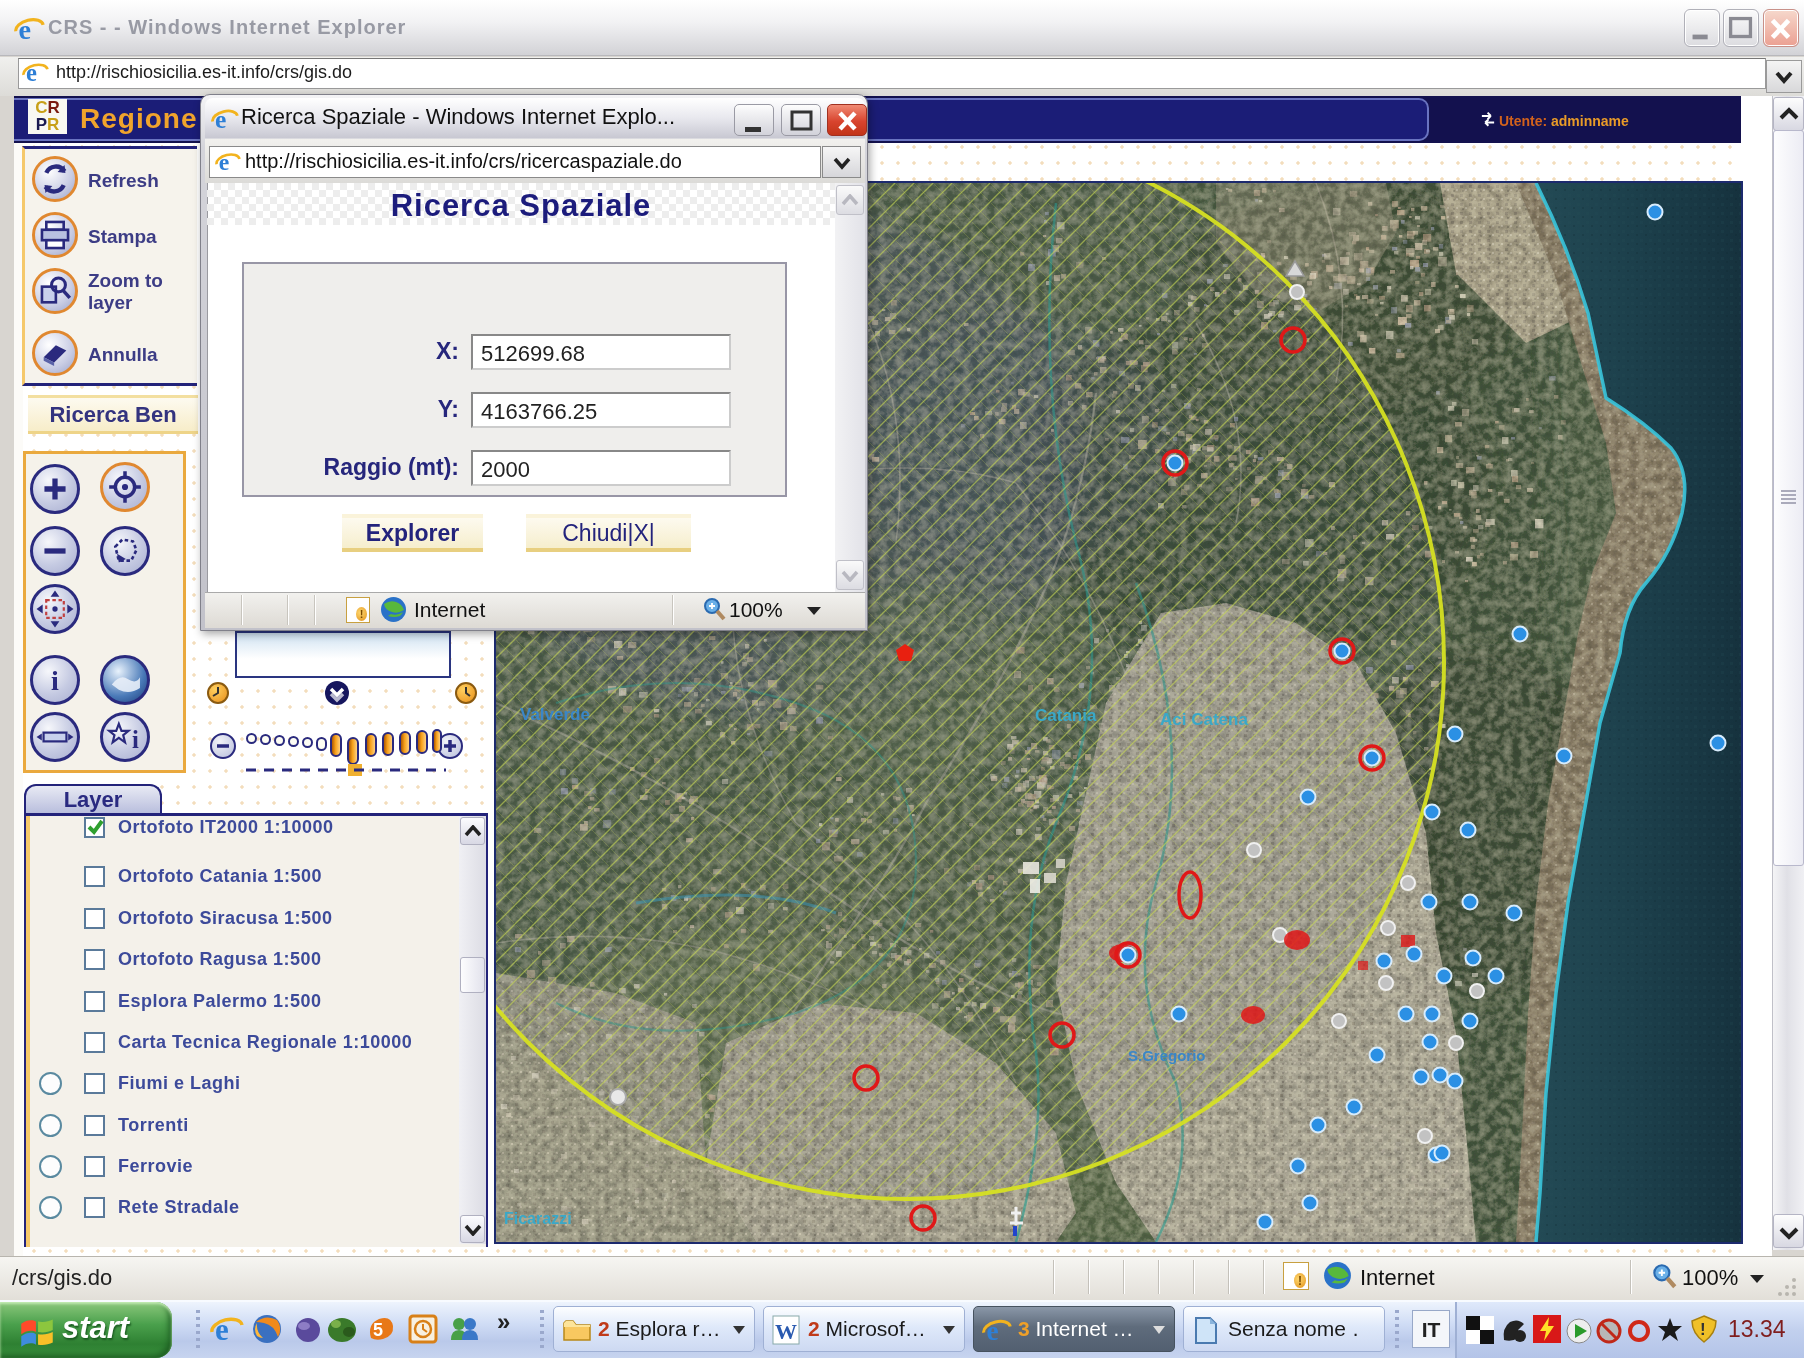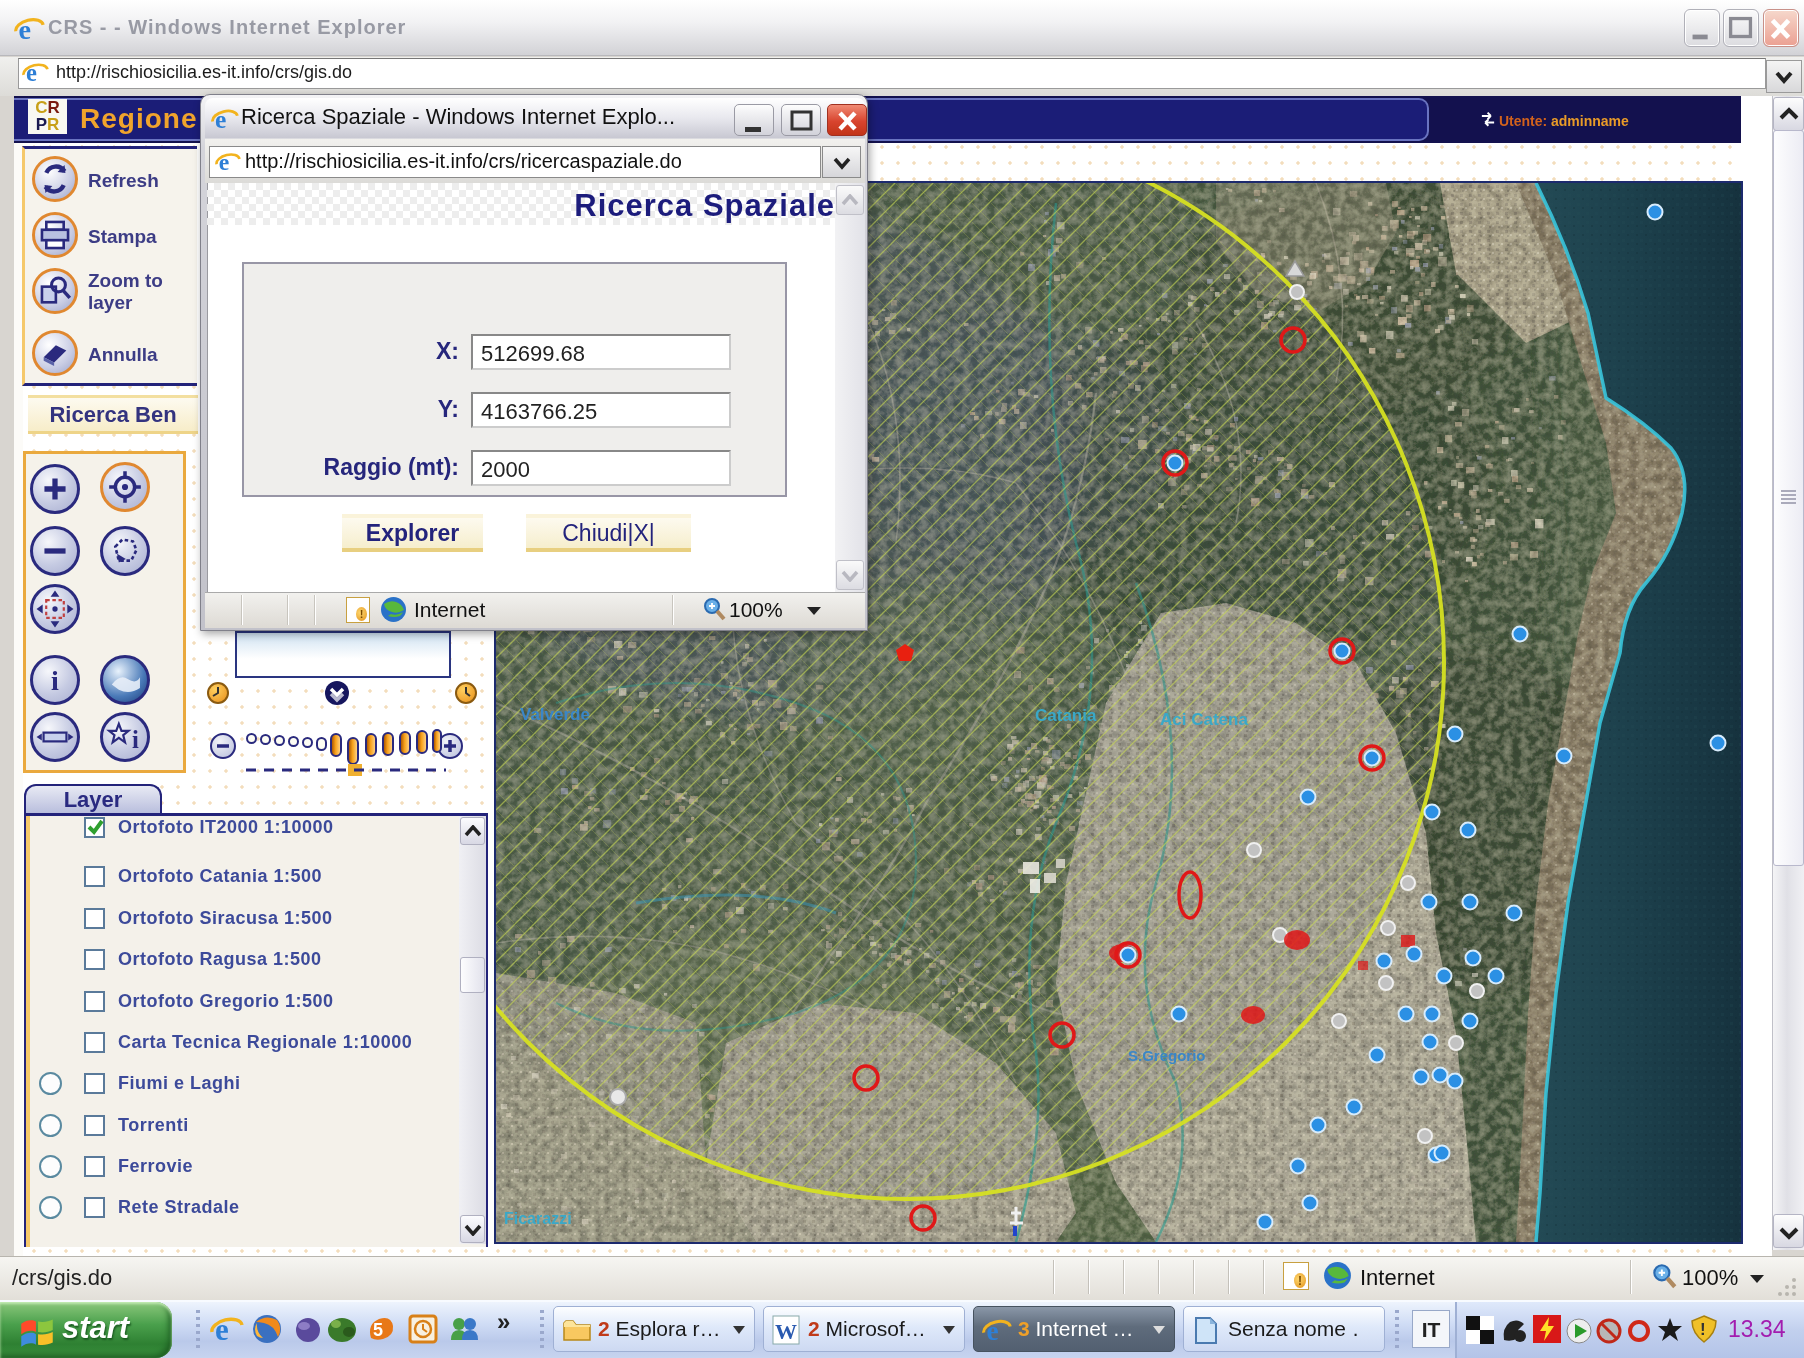--- a/index.html
+++ b/index.html
@@ -248,21 +248,21 @@
     </svg>
   </div>
 <div class="abs litem" style="left:118px;top:817px">Ortofoto IT2000 1:10000</div>
 <div class="abs lcheck" style="left:84px;top:866px"></div>
 <div class="abs litem" style="left:118px;top:866px">Ortofoto Catania 1:500</div>
 <div class="abs lcheck" style="left:84px;top:908px"></div>
 <div class="abs litem" style="left:118px;top:908px">Ortofoto Siracusa 1:500</div>
 <div class="abs lcheck" style="left:84px;top:949px"></div>
 <div class="abs litem" style="left:118px;top:949px">Ortofoto Ragusa 1:500</div>
 <div class="abs lcheck" style="left:84px;top:991px"></div>
-<div class="abs litem" style="left:118px;top:991px">Ortofoto Gregorio 1:500</div>
+<div class="abs litem" style="left:118px;top:991px">Esplora Palermo 1:500</div>
 <div class="abs lcheck" style="left:84px;top:1032px"></div>
 <div class="abs litem" style="left:118px;top:1032px">Carta Tecnica Regionale 1:10000</div>
 <div class="abs lradio" style="left:39px;top:1072px"></div>
 <div class="abs lcheck" style="left:84px;top:1073px"></div>
 <div class="abs litem" style="left:118px;top:1073px">Fiumi e Laghi</div>
 <div class="abs lradio" style="left:39px;top:1114px"></div>
 <div class="abs lcheck" style="left:84px;top:1115px"></div>
 <div class="abs litem" style="left:118px;top:1115px">Torrenti</div>
 <div class="abs lradio" style="left:39px;top:1155px"></div>
 <div class="abs lcheck" style="left:84px;top:1156px"></div>
@@ -1904,21 +1904,21 @@
 #popup .rel{position:absolute}
 #ptitle{left:4px;top:3px;width:660px;height:40px;background:linear-gradient(#ffffff,#e8e8ee 50%,#c8c8d2);border-radius:8px 8px 0 0}
 #ptitletext{left:40px;top:9px;font-size:22px;font-weight:normal;color:#111}
 .pbtn{top:9px;width:40px;height:32px;border-radius:5px;border:1px solid #9a9aa4;background:linear-gradient(#fdfdfd,#d2d2da)}
 #paddr{left:4px;top:44px;width:660px;height:44px;background:linear-gradient(#f2f1ee,#dcdbd8)}
 #pfield{left:8px;top:51px;width:612px;height:32px;background:#fff;border:1px solid #8a8a8a}
 #pfieldtext{left:44px;top:55px;font-size:20px;color:#111}
 #pdrop{left:621px;top:51px;width:39px;height:32px;background:linear-gradient(#f6f6f6,#d6d6da);border:1px solid #8a8a8a}
 #pcontent{left:6px;top:88px;width:628px;height:409px;background:#fff;border-left:1px solid #9a9aa0}
 #pchecker{left:6px;top:88px;width:628px;height:42px;background-image:linear-gradient(45deg,#ededed 25%,rgba(0,0,0,0) 25%,rgba(0,0,0,0) 75%,#ededed 75%),linear-gradient(45deg,#ededed 25%,rgba(0,0,0,0) 25%,rgba(0,0,0,0) 75%,#ededed 75%);background-size:14px 14px;background-position:0 0,7px 7px}
-#pheading{left:6px;top:93px;width:628px;text-align:right;font-size:31px;font-weight:bold;color:#1c1c7c;letter-spacing:1px}
+#pheading{left:6px;top:93px;width:628px;text-align:center;font-size:31px;font-weight:bold;color:#1c1c7c;letter-spacing:1px}
 #parambox{left:41px;top:167px;width:545px;height:235px;border:2px solid #9896a6;background:#efeeec}
 #paramhead{left:41px;top:167px;width:545px;height:40px;background:linear-gradient(#dcdcee,#bfbfd8);border:2px solid #9896a6;border-bottom:3px solid #8886a0;text-align:center;font-size:21px;font-weight:bold;color:#2a2a7c;letter-spacing:9px;line-height:38px}
 .pxlab{font-size:23px;font-weight:bold;color:#26267c;text-align:right;width:100px}
 .pxfield{width:260px;height:36px;background:#fff;border:2px solid #888;border-right-color:#ccc;border-bottom-color:#ccc;font-size:22px;color:#222;padding:3px 8px;line-height:30px}
 .pybtn{top:419px;height:38px;background:linear-gradient(#fdfaef,#f6eecd);border-top:4px solid #faf3da;border-bottom:4px solid #e8cf80;text-align:center;font-size:23px;color:#23237c;line-height:30px}
 #pscroll{left:634px;top:88px;width:30px;height:409px;background:linear-gradient(90deg,#f2f2f4,#e2e2e8)}
 .psbtn{left:635px;width:28px;height:30px;background:linear-gradient(#fafafa,#dcdce2);border:1px solid #c0c0c8;border-radius:3px}
 #pstatus{left:4px;top:497px;width:660px;height:36px;background:linear-gradient(#f2f1ee,#dddad4);border-top:1px solid #aaa}
 .ptick{top:500px;width:2px;height:30px;background:#c8c5be;border-right:1px solid #fff}
 </style>
@@ -1999,21 +1999,21 @@
       <path d="M2 2 L9 10 L16 2" fill="#222"></path>
     </svg>
 </div>
 
 <style>
 .qlico{top:1312px;width:34px;height:34px}
 .taskbtn{top:1306px;width:202px;height:46px;border-radius:5px;background:linear-gradient(#fdfeff,#dfe9fa 45%,#cdd9f2);border:1px solid #9fb0d4;font-size:21px;color:#1a1a1a}
 .taskbtn .tlab{position:absolute;left:44px;top:10px;white-space:nowrap;overflow:hidden;max-width:130px}
 .tdrop{position:absolute;right:8px;top:18px}
 #trayarea{left:1455px;top:1302px;width:349px;height:56px;background:linear-gradient(#dfe9fb,#c2d0ee 50%,#b4c4e8);border-left:2px solid #9fb0d4}
-#clock{left:1728px;top:1316px;font-size:23px;color:#a21caf}
+#clock{left:1728px;top:1316px;font-size:23px;color:#7f1d1d}
 #startbtn{left:0;top:1302px;width:172px;height:56px;background:linear-gradient(#8cc87c,#4aa04c 40%,#2e8032 75%,#3c9440);border-radius:0 16px 16px 0;box-shadow:inset 0 2px 3px #c8f0b8,inset -3px -3px 6px #1c5c20}
 #starttext{left:62px;top:1310px;font-size:31px;font-weight:bold;font-style:italic;color:#fff;text-shadow:1px 2px 2px #1a5a20}
 </style>
 <svg viewBox="0 0 34 34" width="31" height="31" class="abs" style="left:14px;top:13px">
     <text x="5" y="28" font-size="31" font-weight="bold" fill="#2e7fd6" font-family="Liberation Serif">e</text>
     <path d="M2 20 A15 8.5 -14 1 1 32 13" stroke="#f2b31e" stroke-width="3.4" fill="none"></path>
   </svg>
 <svg viewBox="0 0 34 34" width="27" height="27" class="abs" style="left:22px;top:59px">
     <text x="5" y="28" font-size="31" font-weight="bold" fill="#2e7fd6" font-family="Liberation Serif">e</text>
     <path d="M2 20 A15 8.5 -14 1 1 32 13" stroke="#f2b31e" stroke-width="3.4" fill="none"></path>

